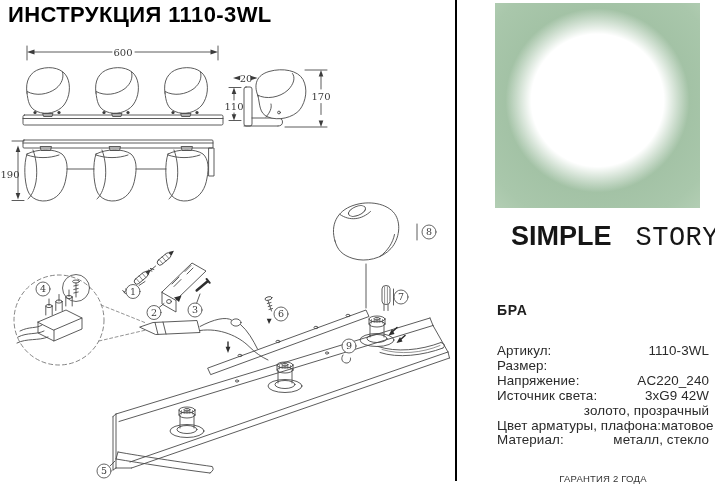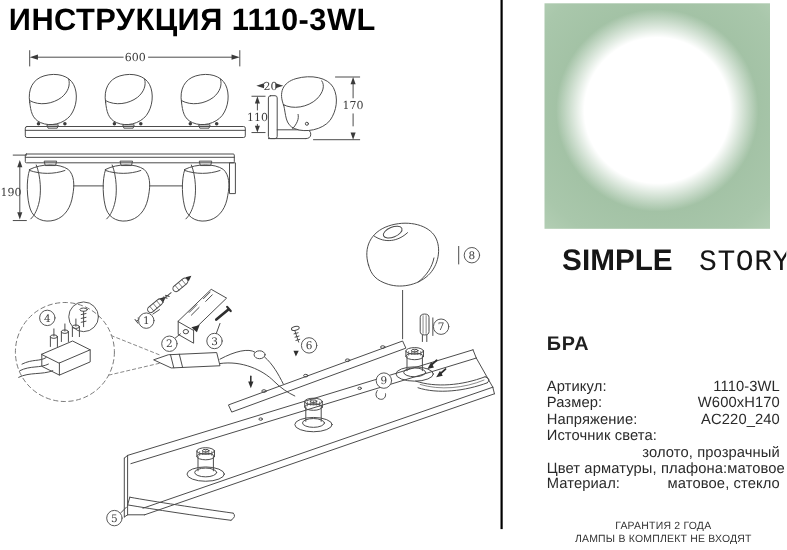--- a/index.html
+++ b/index.html
@@ -1,30 +1,30 @@
 <!DOCTYPE html>
 <html><head>
 <meta charset="utf-8">
 <style>
   html,body{margin:0;padding:0;background:#fff;}
   .page{position:relative;width:715px;height:500px;background:#ffffff;overflow:hidden;
         font-family:"Liberation Sans",sans-serif;color:#1a1a1a;}
-  .title{position:absolute;left:8px;top:2px;font-size:28px;font-weight:700;
+  .title{position:absolute;left:8px;top:2px;font-size:22px;font-weight:700;
          letter-spacing:0.4px;color:#000;white-space:nowrap;}
   .drawings{position:absolute;left:0;top:0;width:457px;height:500px;}
   .divider{position:absolute;left:455px;top:0;width:2.4px;height:481px;background:#000;}
   .logo{position:absolute;left:495px;top:3px;width:205px;height:205px;
         background:
           radial-gradient(circle 92px at 50% 47.5%, #ffffff 0%, #ffffff 72%, rgba(255,255,255,0) 100%),
           radial-gradient(circle 150px at 50% 47.5%, #9abb9d 25%, #a9c7ab 85%, #b3ceb4 100%);}
   .brand{position:absolute;left:495px;top:221px;width:205px;text-align:center;
          font-size:27px;color:#161616;white-space:nowrap;}
   .brand .b{font-weight:700;margin-left:16px;}
   .brand .l{font-weight:400;margin-left:24px;letter-spacing:0.5px;font-family:Liberation Mono, monospace;}
-  .category{position:absolute;left:497px;top:302px;font-size:18px;font-weight:700;
+  .category{position:absolute;left:497px;top:302px;font-size:14px;font-weight:700;
             letter-spacing:0.8px;color:#1f1f1f;}
   .specs{position:absolute;left:497px;top:344px;width:212px;font-size:13.4px;
          line-height:14.9px;color:#2a2a2a;letter-spacing:0.1px;}
   .spec-row{display:flex;justify-content:space-between;white-space:nowrap;}
   .spec-row .val{text-align:right;flex:1 1 auto;}
   .footer{position:absolute;left:497px;top:473px;width:212px;text-align:center;
           font-size:9.5px;line-height:12px;color:#333;letter-spacing:0.2px;}
   svg text{font-family:"DejaVu Serif",serif;fill:#3b3b3b;}
   .dim{font-size:10px;}
   .callout{font-size:9.5px;}
@@ -283,41 +283,40 @@
 
   <div class="category">БРА</div>
 
   <div class="specs">
     <div class="spec-row">
       <span>Артикул:</span>
       <span class="val">1110-3WL</span>
     </div>
     <div class="spec-row">
       <span>Размер:</span>
-      <span class="val">W600xH170</span>
     </div>
     <div class="spec-row">
       <span>Напряжение:</span>
       <span class="val">AC220_240</span>
     </div>
     <div class="spec-row">
       <span>Источник света:</span>
+      <span class="val">3xG9 42W</span>
     </div>
     <div class="spec-row">
       <span></span>
       <span class="val">золото, прозрачный</span>
     </div>
     <div class="spec-row">
       <span>Цвет арматуры, плафона:</span>
       <span class="val">матовое</span>
     </div>
     <div class="spec-row">
       <span>Материал:</span>
-      <span class="val">матовое, стекло</span>
+      <span class="val">металл, стекло</span>
     </div>
   </div>
 
   <div class="footer">
     <div>ГАРАНТИЯ 2 ГОДА</div>
-    <div>ЛАМПЫ В КОМПЛЕКТ НЕ ВХОДЯТ</div>
   </div>
 
 </div>
 
 </body></html>

